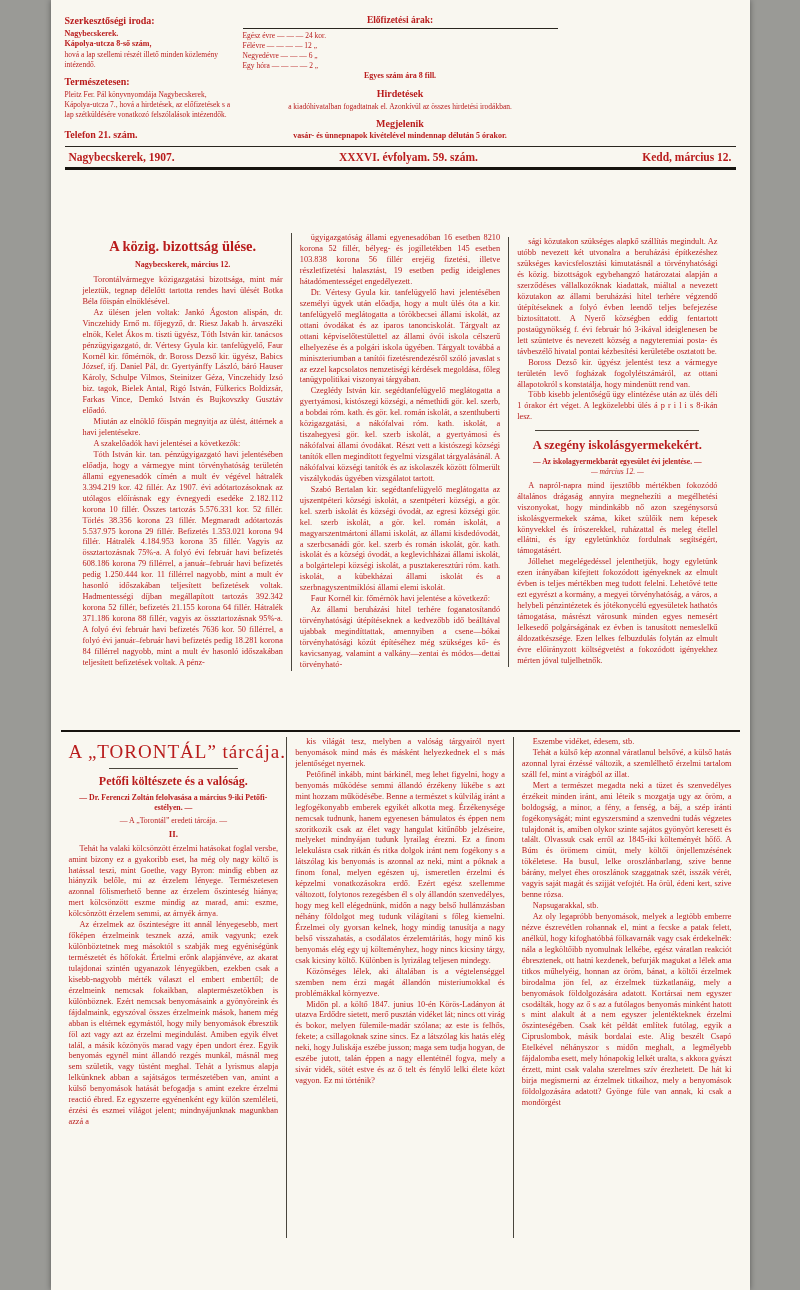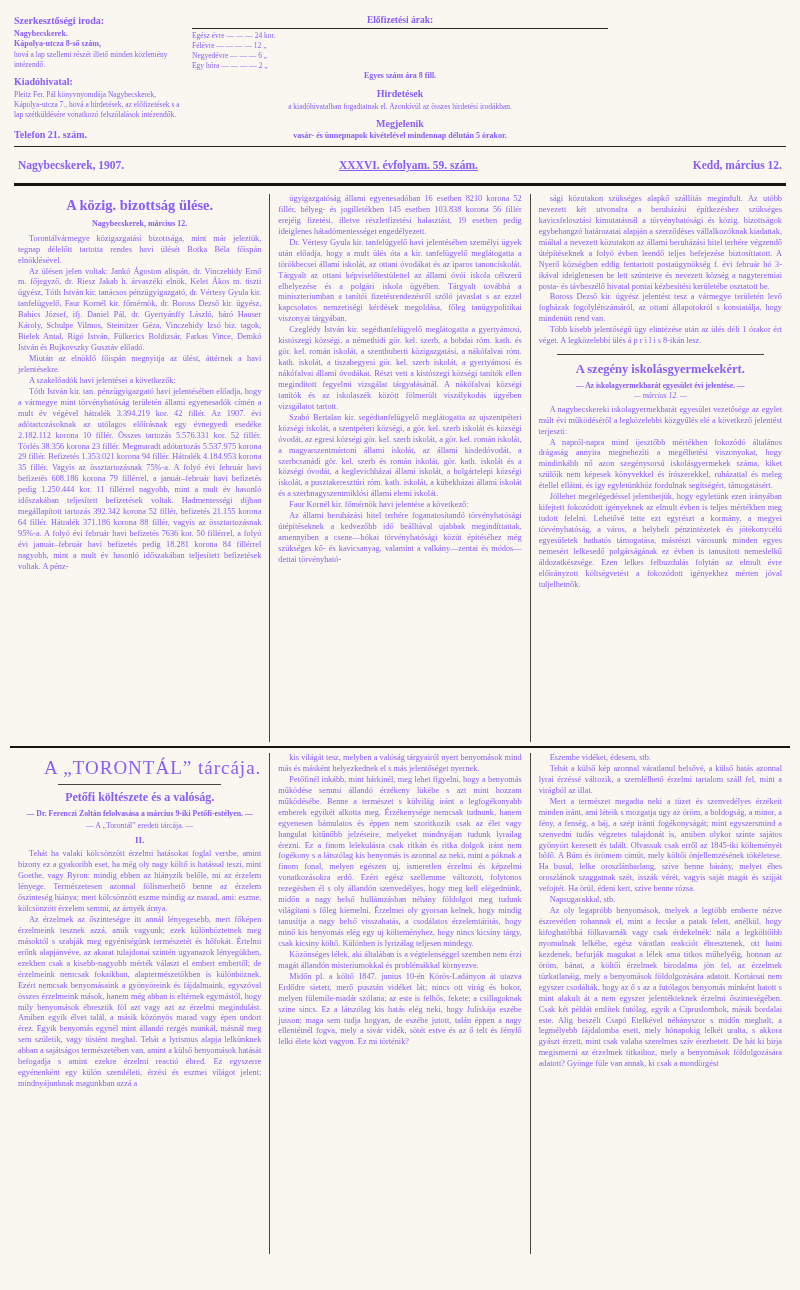--- a/index.html
+++ b/index.html
@@ -1,20 +1,20 @@
 <!DOCTYPE html>
 <html><head>
 <meta charset="utf-8">
 <style>
   * { margin:0; padding:0; box-sizing:border-box; }
   html,body { background:#9a9a96; }
   body { font-family:"Liberation Serif","DejaVu Serif",serif; }
   .page {
-    width:800px; height:1290px; margin:0 auto; position:relative;
-    background:#f9f7f0; color:#8b5cf6; overflow:hidden;
+    width:699px; height:1290px; margin:0 auto; position:relative;
+    background:#f9f7f0; color:#b91c1c; overflow:hidden;
     box-shadow:0 0 6px rgba(0,0,0,.4);
   }
   
   .header { display:grid; grid-template-columns:168px 1fr 168px; gap:10px; padding:14px 14px 2px 14px; }
   .office { font-size:7.5px; line-height:1.35; text-align:center; }
   .office .h { font-weight:bold; font-size:10px; margin-bottom:1px; }
   .office .b { font-weight:bold; font-size:8px; }
   .office .sp { margin-top:5px; }
   .office .tel { font-weight:bold; margin-top:8px; font-size:10px; text-align:left; }
   .office-left { text-align:left; }
@@ -25,27 +25,27 @@
   .masthead h1 {
     font-family:"DejaVu Serif","Liberation Serif",serif;
     font-weight:bold; font-size:70px; line-height:.95; letter-spacing:2px;
     transform:scaleY(1.12); transform-origin:top center; white-space:nowrap;
   }
   .masthead .subtitle { font-weight:bold; font-size:12.5px; letter-spacing:1.5px; margin-top:14px; }
   .masthead .editor { font-weight:bold; font-size:9px; margin-top:3px; }
   
   .date-row {
     display:flex; justify-content:space-between; align-items:center;
-    margin:2px 14px 0 14px; padding:12px 4px;
+    margin:2px 14px 0 14px; padding:4px 4px;
     border-top:1px solid #2a261f; border-bottom:3px solid #17140f;
     font-size:11.5px; font-weight:bold;
   }
-  .date-center { text-decoration:underline; }
+  .date-center { }
   
-  .main { display:flex; height:556px; overflow:hidden; margin:0 10px; padding-top:8px; }
+  .main { display:flex; height:556px; overflow:hidden; margin:0 24px; padding-top:8px;align-items:center; }
   .col { flex:1 1 0; padding:0 8px; overflow:hidden; font-size:8.3px; line-height:1.32; text-align:justify; }
   .col + .col { border-left:1px solid #4a463d; }
   .col p { text-indent:11px; }
   .a1-title { text-align:center; text-indent:0 !important; font-weight:bold; font-size:14.5px; margin:2px 0 4px; }
   .a1-dateline { text-align:center; text-indent:0 !important; font-weight:bold; font-size:8px; margin-bottom:4px; }
   .sep { border-top:1px solid #4a463d; margin:7px 18px 6px; }
   .a2-title { text-align:center; text-indent:0 !important; font-weight:bold; font-size:12.5px; margin-bottom:3px; }
   .a2-sub { text-align:center; text-indent:0 !important; font-weight:bold; font-size:7.6px; }
   .a2-date { text-align:center; text-indent:0 !important; font-style:italic; font-size:7.6px; margin-bottom:4px; }
   
@@ -62,21 +62,21 @@
 
 <div class="page">
 
   <div class="header">
 
     <div class="office office-left">
       <div class="h">Szerkesztőségi iroda:</div>
       <div class="b">Nagybecskerek.</div>
       <div class="b">Kápolya-utcza 8-ső szám,</div>
       <div>hová a lap szellemi részét illető minden közlemény intézendő.</div>
-      <div class="h sp">Kiadóhivatal:</div>
+      <div class="h sp">Természetesen:</div>
       <div>Pleitz Fer. Pál könyvnyomdája Nagybecskerek, Kápolya-utcza 7., hová a hirdetések, az előfizetések s a lap szétküldésére vonatkozó felszólalások intézendők.</div>
       <div class="tel">Telefon 21. szám.</div>
     </div>
 
 
     <div class="office">
       <div class="rates-head">Előfizetési árak:</div>
       <div class="rate-list">
           <p>Egész évre — — — 24 kor.</p>
           <p>Félévre — — — — 12 „</p>
@@ -127,21 +127,20 @@
       <div>
           <p>sági közutakon szükséges alapkő szállítás megindult. Az utóbb nevezett két utvonalra a beruházási építkezéshez szükséges kavicsfelosztási kimutatásnál a törvényhatósági és közig. bizottságok egybehangzó határozatai alapján a szerződéses vállalkozóknak kiadattak, miáltal a nevezett közutakon az állami beruházási hitel terhére végzendő útépítéseknek a folyó évben leendő teljes befejezése biztosíttatott. A Nyerő községben eddig fentartott postaügynökség f. évi február hó 3-ikával ideiglenesen be lett szüntetve és nevezett község a nagyteremiai posta- és távbeszélő hivatal pontai kézbesítési kerületébe osztatott be.</p>
           <p>Boross Dezső kir. ügyész jelentést tesz a vármegye területén levő fogházak fogolylétszámáról, az ottani állapotokról s konstatálja, hogy mindenütt rend van.</p>
           <p>Több kisebb jelentőségű ügy elintézése után az ülés déli 1 órakor ért véget. A legközelebbi ülés á p r i l i s 8-ikán lesz.</p>
         </div>
       <div class="sep"></div>
       <p class="a2-title">A szegény iskolásgyermekekért.</p>
       <p class="a2-sub">— Az iskolagyermekbarát egyesület évi jelentése. —</p>
       <p class="a2-date">— március 12. —</p>
       <div>
-          <p>A nagybecskereki iskolagyermekbarát egyesület vezetősége az egylet múlt évi működéséről a legközelebbi közgyűlés elé a következő jelentést terjeszti:</p>
           <p>A napról-napra mind ijesztőbb mértékben fokozódó általános drágaság annyira megnehezíti a megélhetési viszonyokat, hogy mindinkább nő azon szegénysorsú iskolásgyermekek száma, kiket szülőik nem képesek könyvekkel és írószerekkel, ruházattal és meleg étellel ellátni, és így egyletünkhöz fordulnak segítségért, támogatásért.</p>
           <p>Jóllehet megelégedéssel jelenthetjük, hogy egyletünk ezen irányában kifejtett fokozódott igényeknek az elmult évben is teljes mértékben meg tudott felelni. Lehetővé tette ezt egyrészt a kormány, a megyei törvényhatóság, a város, a helybeli pénzintézetek és jótékonycélú egyesületek hathatós támogatása, másrészt városunk minden egyes nemesért lelkesedő polgárságának ez évben is tanusított nemeslelkű áldozatkészsége. Ezen lelkes felbuzdulás folytán az elmult évre előirányzott költségvetést a fokozódott igényekhez mérten jóval tuljelhetnők.</p>
         </div>
     </div>
 
   </div>
 
   <div class="feuilleton">
 
     <div class="col">

